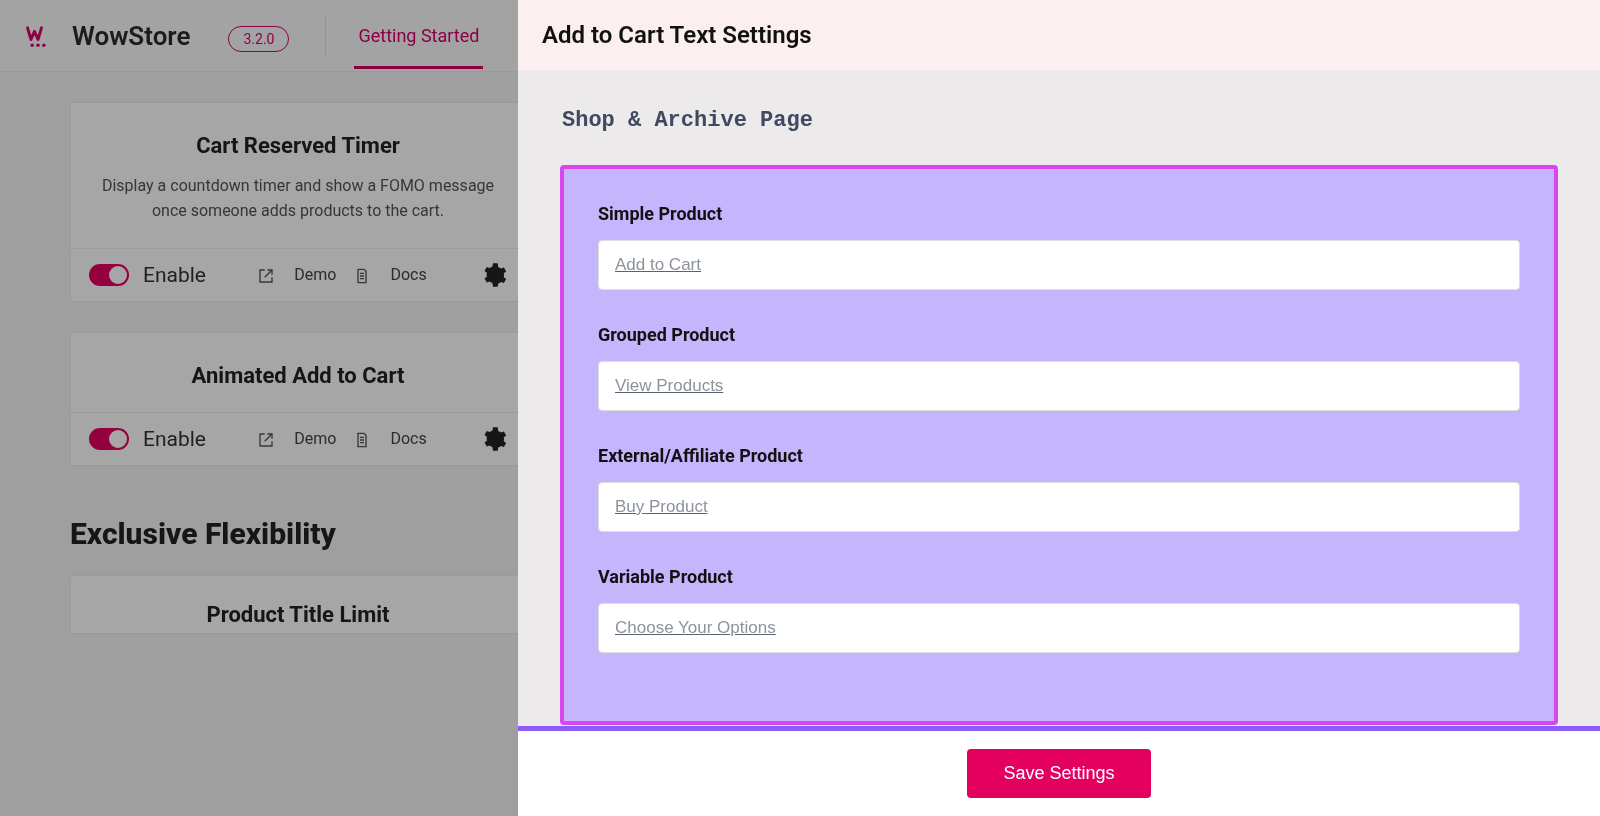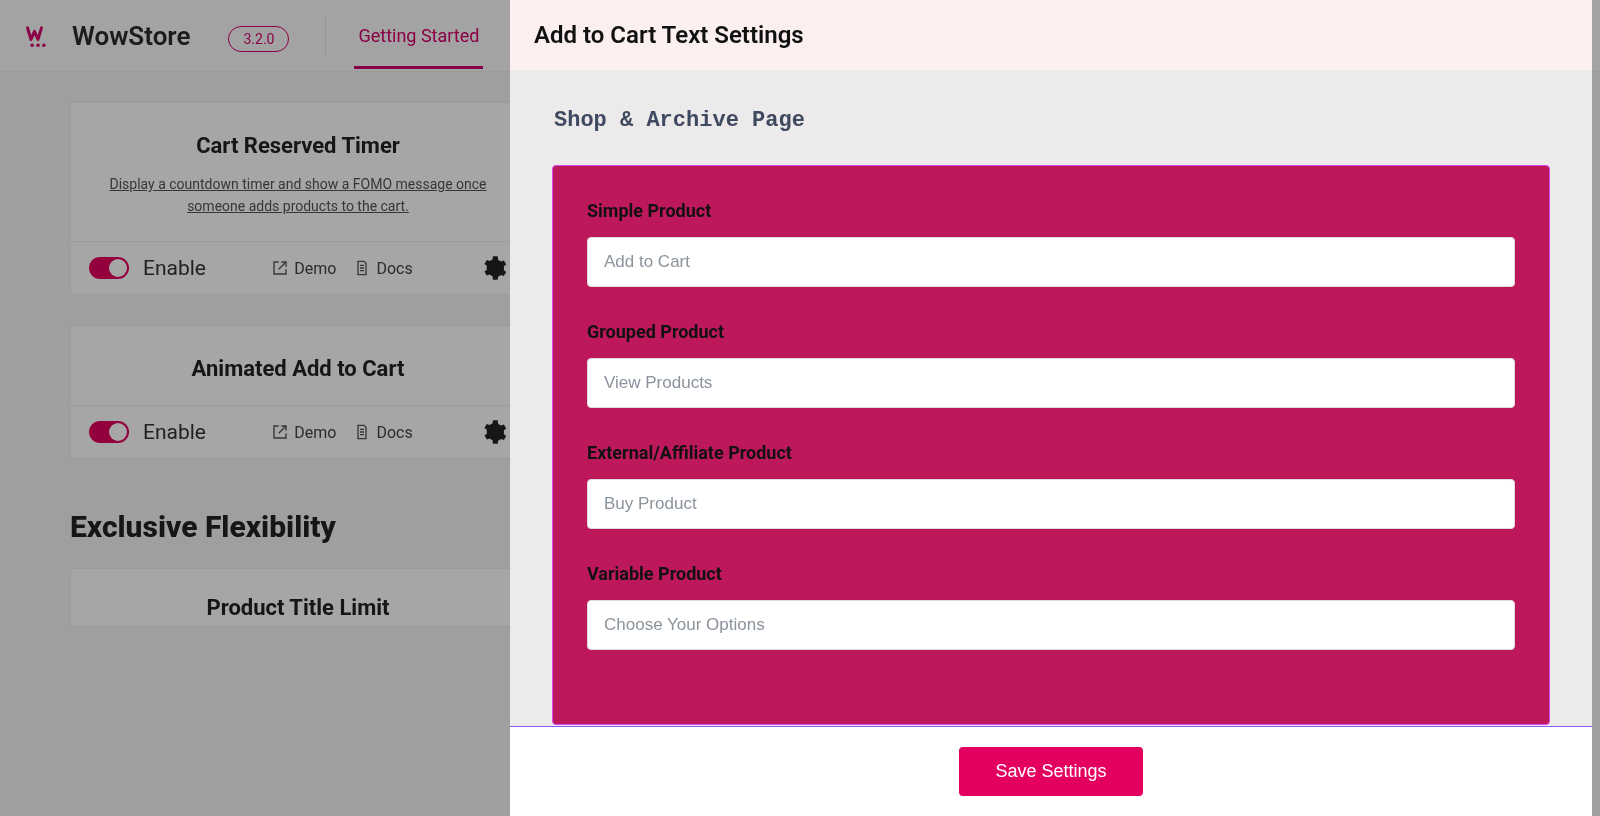--- a/index.html
+++ b/index.html
@@ -14,54 +14,54 @@
   .logo-text { font-size:26px; font-weight:600; color:#2b2b2b; }
   .version-pill { margin-left:18px; border:1px solid #d6006c; color:#d6006c; border-radius:18px; padding:4px 14px; font-size:14px;margin-top:6px; }
   .vdiv { width:1px; height:40px; background:#e2e2e2; margin:0 28px 0 36px; }
   .tab-getting { color:#d6006c; font-size:18px; padding:22px 4px 20px; border-bottom:3px solid #d6006c; }
 
   .bg-body { padding:30px 0 0 70px; width:100%; }
   .cards { width:456px; display:flex; flex-direction:column; gap:30px; }
   .card { background:#fff; border:1px solid #eee; border-radius:2px; }
   .card-top { padding:30px 24px 24px; text-align:center; }
   .card-title { font-size:22px; font-weight:700; color:#222; }
-  .card-desc { margin-top:16px; color:#555; font-size:14px; line-height:1.55;text-decoration:underline; }
+  .card-desc { margin-top:16px; color:#555; font-size:16px; line-height:1.55; }
   .card-bar { display:flex; align-items:center; justify-content:space-between; border-top:1px solid #eee; padding:12px 18px; }
   .bar-left { display:flex; align-items:center; gap:14px; }
   .toggle { width:40px; height:22px; border-radius:11px; background:#e3005f; position:relative; }
   .toggle::after { content:""; position:absolute; right:2px; top:2px; width:18px; height:18px; background:#fff; border-radius:50%; }
   .enable-label { color:#333; font-size:21px; }
   .bar-mid { display:flex; align-items:center; gap:18px; }
-  .demo, .docs { display:flex; align-items:center; gap:6px; color:#444; font-size:16px; }
+  .demo, .docs { display:flex; align-items:flex-end; gap:20px; color:#444; font-size:16px; }
   .demo .mi, .docs .mi { width:16px; height:16px; }
   .bar-right { display:flex; align-items:center; }
   .gear { width:28px; height:28px; color:#222; }
 
   .sec-title { font-size:30px; font-weight:800; color:#222; margin:50px 0 24px; }
   .card3 { background:#fff; border:1px solid #eee; border-radius:2px; width:456px; }
   .card3-top { padding:26px 24px 6px; text-align:center; }
   .card3-title { font-size:22px; font-weight:700; color:#222; }
 
   
   .dim { position:absolute; inset:0; background:rgba(0,0,0,0.35); }
 
   
-  .panel { position:absolute; top:0; right:8px; width:1082px; height:816px; background:#eceaea; display:flex; flex-direction:column;margin-left:26px; }
+  .panel { position:absolute; top:0; right:0; width:1082px; height:816px; background:#eceaea; display:flex; flex-direction:column;margin-left:26px; }
   .panel-head { background:#fbeff0; height:70px; display:flex; align-items:center; padding:0 24px; }
   .panel-head h1 { font-size:24px; font-weight:600; color:#111; }
 
   .panel-body { flex:1; overflow:hidden; padding:28px 42px 0; }
   .section-head { font-size:22px; font-weight:700; color:#3f4a61; margin:10px 0 32px 2px;font-family:Liberation Mono, monospace; }
-  .form-card { background:#be185d; border:1px solid #d946ef; border-radius:4px; padding:34px 34px 0; height:560px; position:relative; overflow:hidden; }
+  .form-card { background:#c4b5fd; border:4px solid #d946ef; border-radius:4px; padding:34px 34px 0; height:560px; position:relative; overflow:hidden; }
   .field { margin-bottom:34px; }
   .flabel { font-size:18px; font-weight:700; color:#111; margin-bottom:16px; display:block; }
-  .finput { width:100%; height:50px; border:1px solid #dedcdc; border-radius:4px; padding:16px 16px; font-size:17px; color:#5a646f; background:#fff; }
+  .finput { width:100%; height:50px; border:1px solid #dedcdc; border-radius:4px; padding:16px 16px; font-size:17px; color:#5a646f; background:#fff;text-decoration:underline; }
   .finput::placeholder { color:#8b939c; }
 
-  .panel-foot { height:90px; background:#fff; border-top:1px solid #8b5cf6; display:flex; align-items:center; justify-content:center; }
+  .panel-foot { height:90px; background:#fff; border-top:5px solid #8b5cf6; display:flex; align-items:center; justify-content:center; }
   .save-btn { background:#e3005f; color:#fff; border:none; border-radius:4px; padding:14px 36px; font-size:18px; cursor:pointer; }
 
   
   .mi { display:inline-block; }
 </style>
 </head>
 <body>
 
 <div class="root">
 

